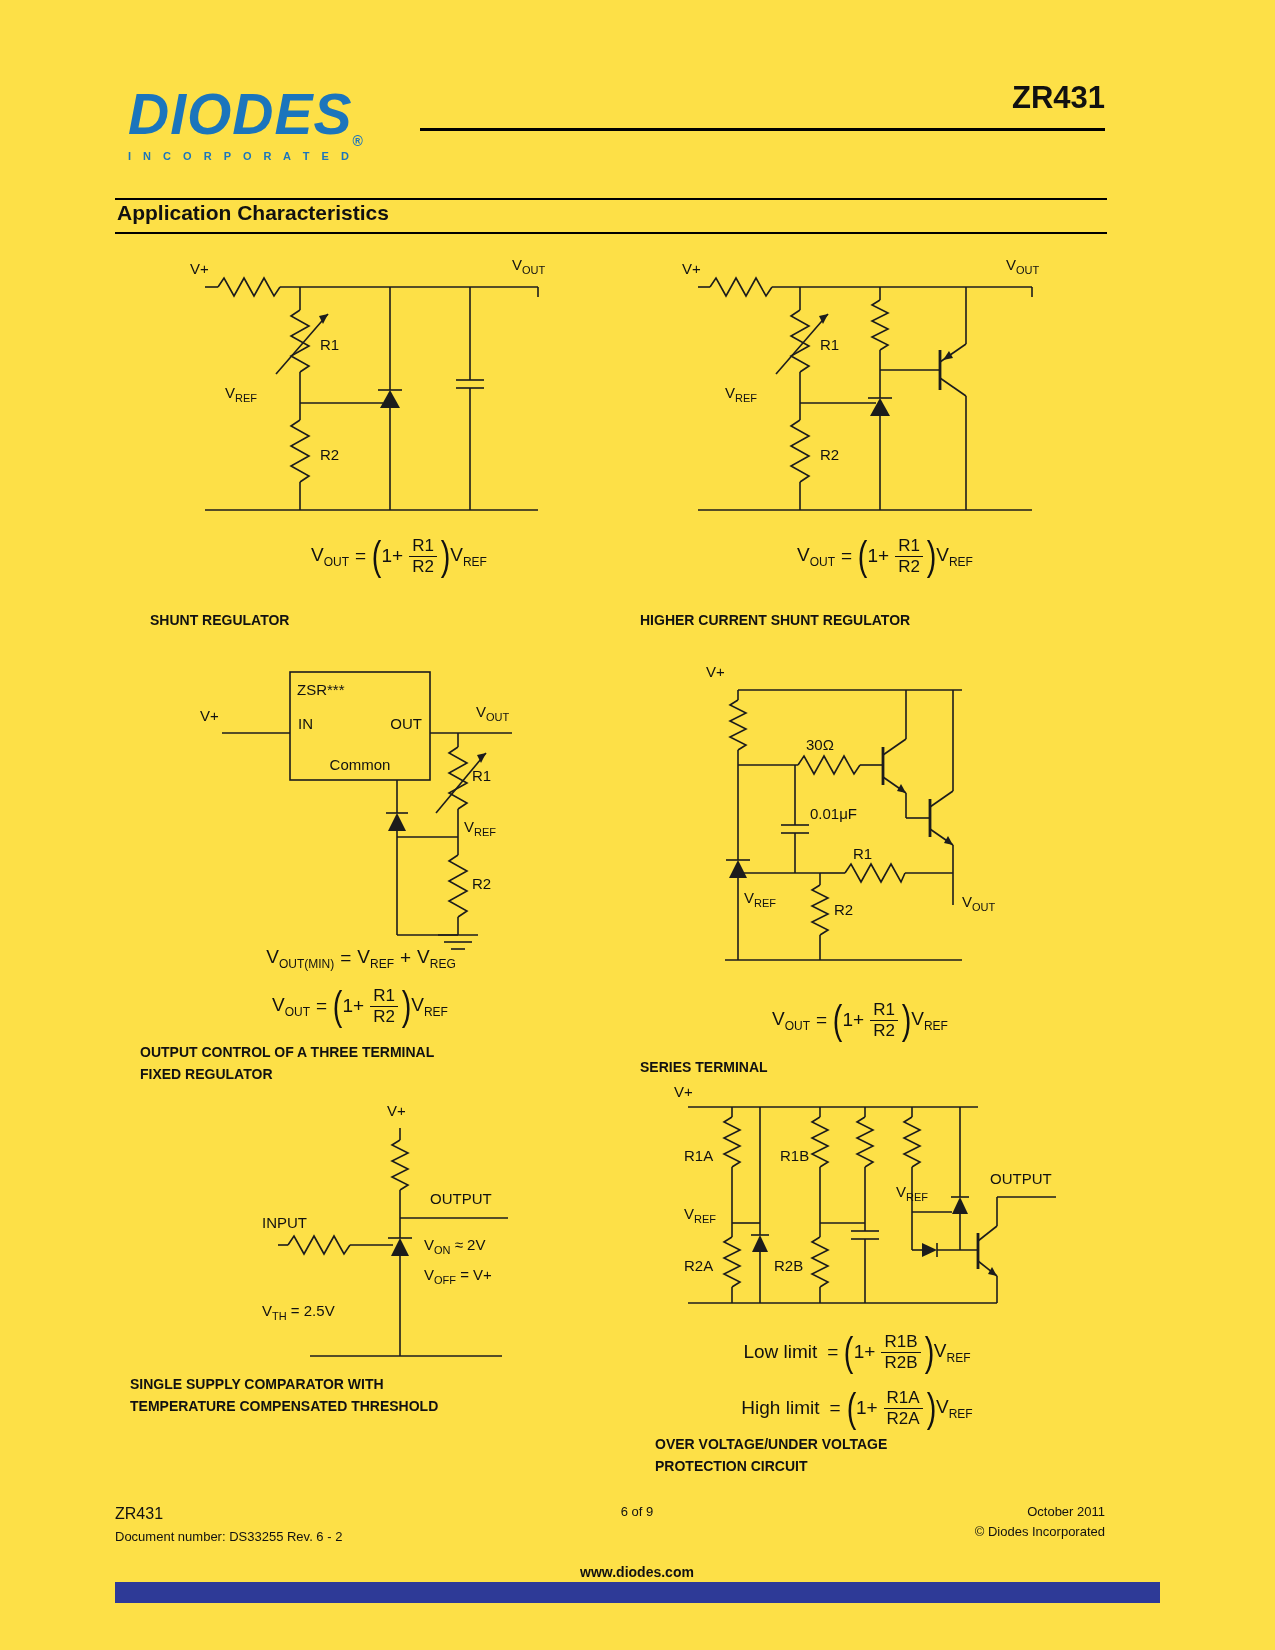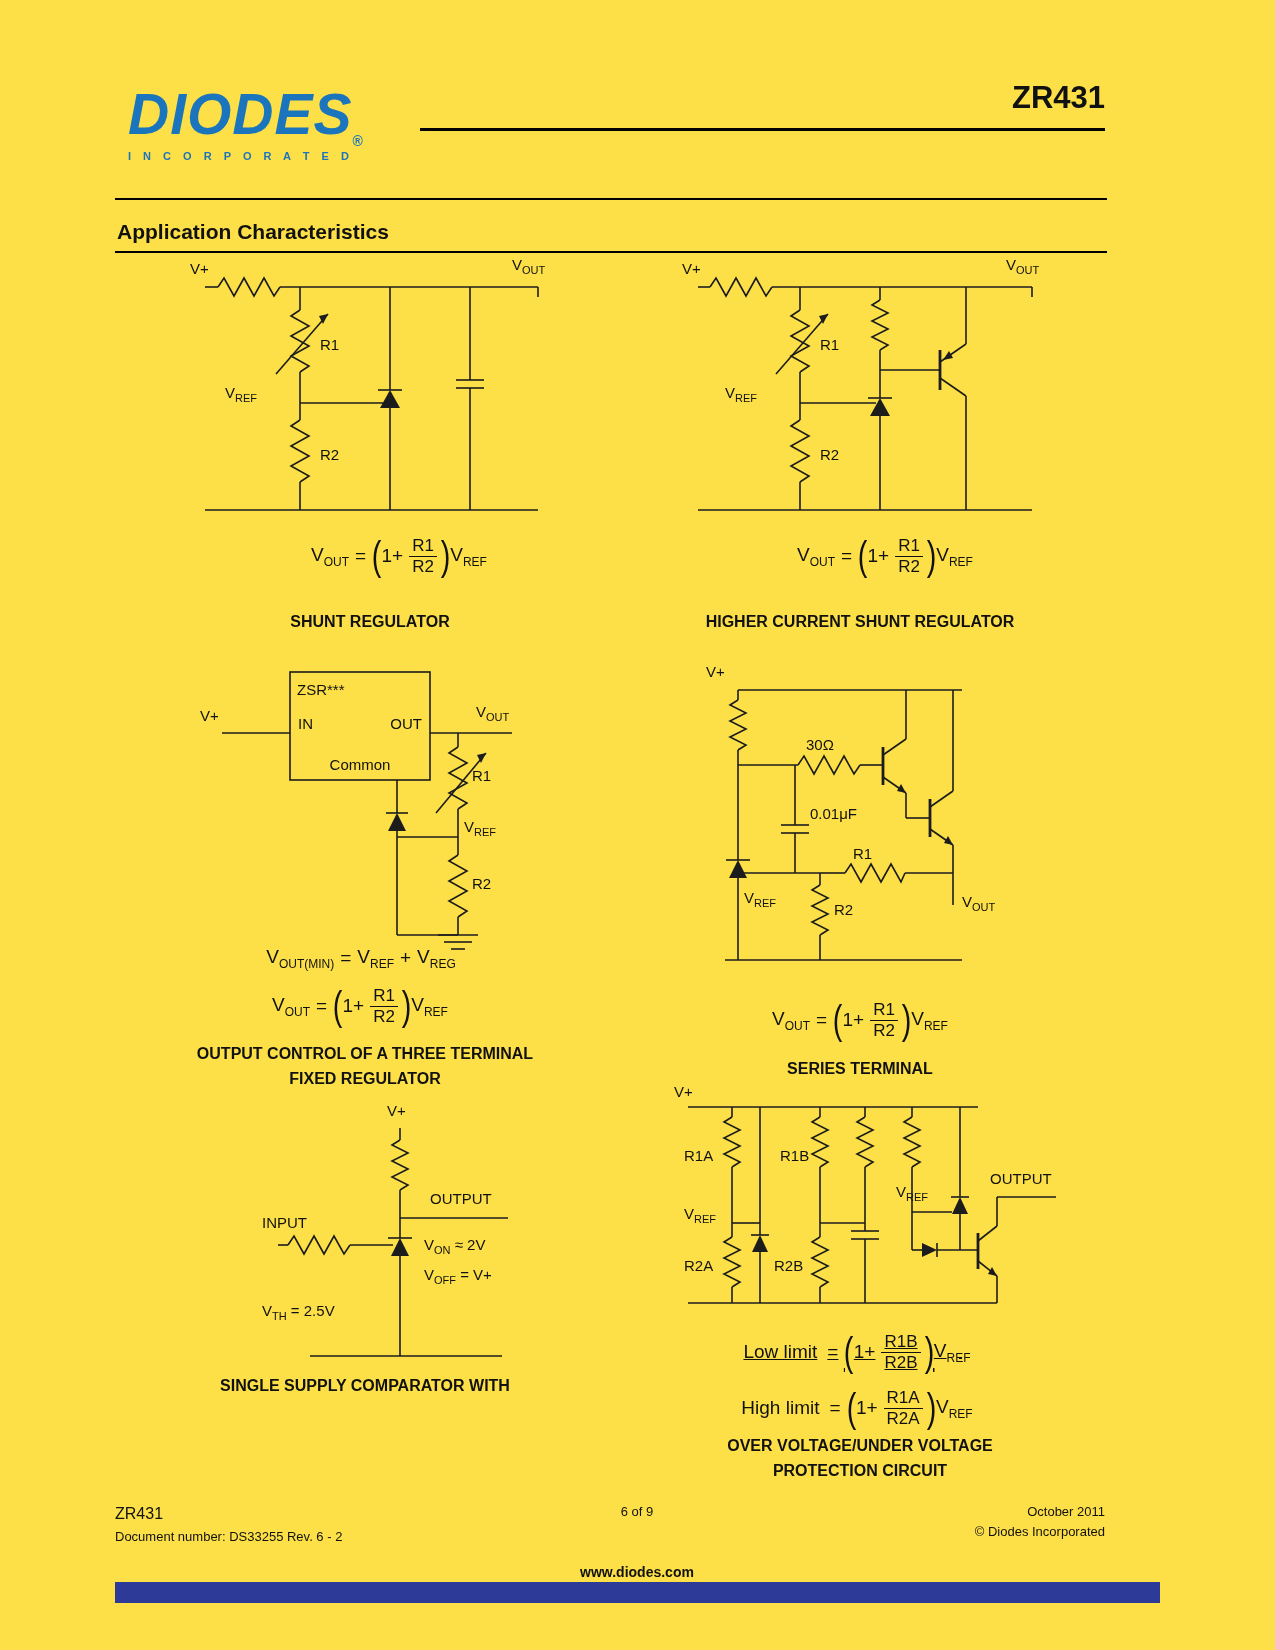--- a/index.html
+++ b/index.html
@@ -9,21 +9,21 @@
 
   
   .logo-word{font-size:57px;font-weight:900;font-style:italic;color:#1b75bc;letter-spacing:1px;line-height:1;}
   .logo-reg{font-size:14px;font-weight:700;font-style:normal;color:#1b75bc;vertical-align:sub;}
   .logo-sub{font-size:11px;font-weight:700;color:#1b75bc;letter-spacing:4.5px;margin-top:2px;}
   .part-title{font-size:31px;font-weight:bold;text-align:right;}
   .hdr-rule{background:#000;height:3px;}
   .hdr-subtitle{font-size:20px;font-weight:bold;text-align:right;}
 
   .section-bar{border-top:2px solid #000;border-bottom:2px solid #000;
-               font-size:21px;font-weight:bold;padding:20px 0 7px 2px;}
+               font-size:21px;font-weight:bold;padding:1px 0 7px 2px;}
 
   
   .cw{position:absolute;}
   .cw path,.cw polyline,.cw line,.cw rect{stroke:#1c1c1c;stroke-width:1.6;fill:none;}
   .cw .thick{stroke-width:2.8;}
   .cw polygon{fill:#1c1c1c;stroke:none;}
   .cw text{fill:#111;stroke:none;font-family:"Liberation Sans",sans-serif;font-size:15px;}
   .cw .cls{font-size:11px;}
   .cw .end{text-anchor:end;}
   .cw .mid{text-anchor:middle;}
@@ -32,21 +32,21 @@
   .formula{position:absolute;display:flex;justify-content:center;align-items:center;
            font-size:19px;white-space:nowrap;}
   .formula sub{font-size:12px;}
   .f-eq{margin:0 6px;}
   .f-pre{margin-right:2px;}
   .paren{font-size:40px;font-weight:200;line-height:.85;transform:scaleX(.72);margin:0 -2px;}
   .frac{display:inline-flex;flex-direction:column;align-items:center;font-size:17px;line-height:1.15;margin:0 4px;}
   .frac .num{border-bottom:1.6px solid #111;padding:0 3px;}
   .f-label{margin-right:4px;}
 
-  .circ-title{position:absolute;font-size:16px;font-weight:bold;text-align:center;line-height:1.55;}
+  .circ-title{position:absolute;font-size:14px;font-weight:bold;text-align:left;line-height:1.55;}
 
   
   .foot{font-size:13px;line-height:1.55;}
   .foot .big{font-size:16px;}
   .foot .bold{font-weight:bold;font-size:14px;margin-top:40px;}
   .foot-bar{background:#2e3a97;}
 </style>
 </head>
 <body>
 
@@ -425,23 +425,24 @@
     <text x="120" y="76">R1B</text>
     <text x="24" y="134"><tspan>V</tspan><tspan class="cls" dy="4">REF</tspan></text>
     <text x="236" y="112"><tspan>V</tspan><tspan class="cls" dy="4">REF</tspan></text>
     <text x="24" y="186">R2A</text>
     <text x="114" y="186">R2B</text>
     <text x="330" y="99">OUTPUT</text>
   </svg>
 
   <div class="circ-title" style="left:130px;top:1374px;width:470px;">
     <div>SINGLE SUPPLY COMPARATOR WITH</div>
-  </div>
-
-  <div class="formula" style="left:707px;top:1332px;width:300px;text-decoration:underline;">
+    <div>TEMPERATURE COMPENSATED THRESHOLD</div>
+  </div>
+
+  <div class="formula" style="left:707px;top:1332px;width:300px;">
     <span class="f-label">Low limit</span>
     <span class="f-eq">=</span>
     <span class="paren">(</span>
     <span class="f-pre">1+</span>
     <span class="frac">
         <span class="num">R1B</span>
         <span class="den">R2B</span>
       </span>
     <span class="paren">)</span>
     <span><span>V</span><sub>REF</sub></span>

